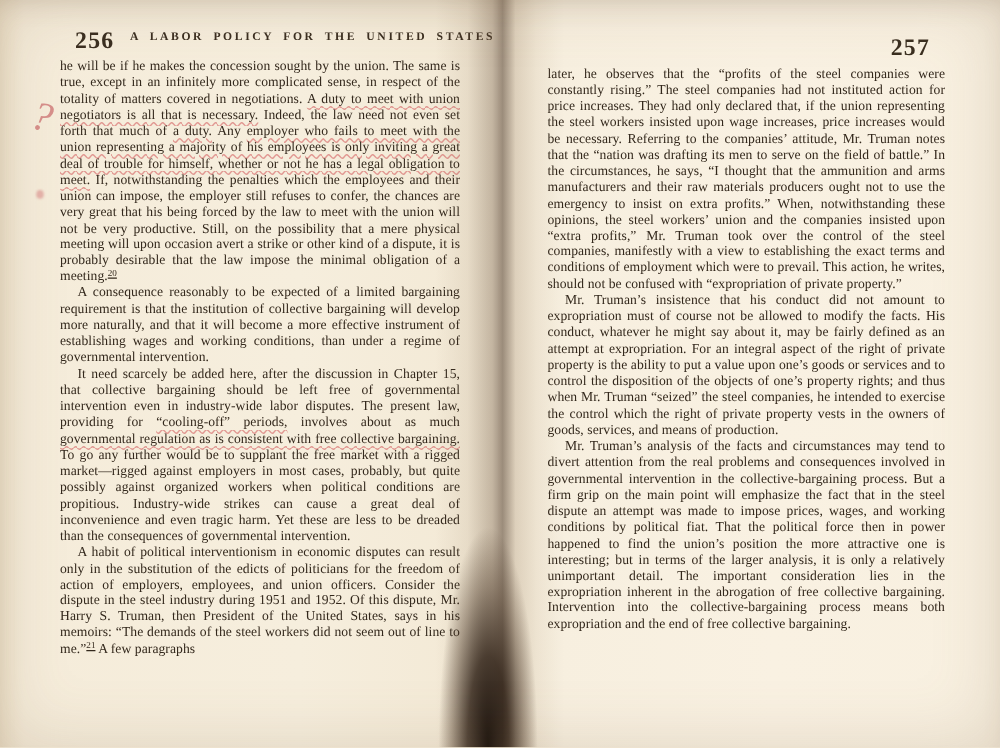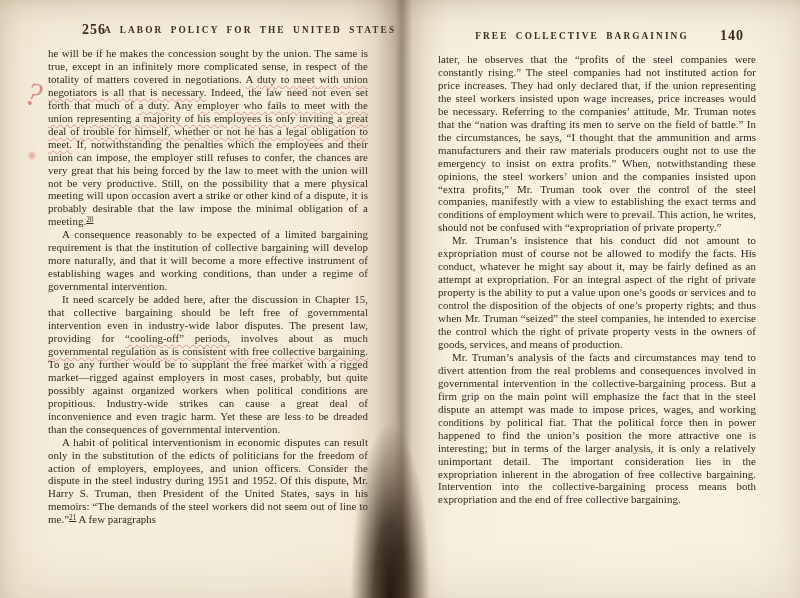--- a/index.html
+++ b/index.html
@@ -14,21 +14,21 @@
     left:0;width:398px;
     background:linear-gradient(90deg,#efe4cd 0%,#f5ecda 5%,#f6eedd 60%,#f3e9d5 100%);
   }
   .page.right{
     left:398px;width:402px;
     background:linear-gradient(90deg,#f1e6d1 0%,#f7efdf 12%,#f9f1e2 55%,#f8f0e0 100%);
   }
   .running-head{position:relative;height:16px;}
   .page.left .running-head{margin:24px 30px 0 48px;}
   .page.right .running-head{margin:30px 44px 0 40px;}
-  .pagenum{position:absolute;top:-2px;font-size:14px;font-weight:bold;letter-spacing:1px;color:#3a2e20;margin-left:22px;}
+  .pagenum{position:absolute;top:-2px;font-size:19px;font-weight:bold;letter-spacing:1px;color:#3a2e20;}
   .page.left .pagenum{left:12px;}
   .page.right .pagenum{right:12px;}
   .head-title{
     position:absolute;top:1px;font-size:9.3px;font-weight:bold;
     letter-spacing:2.1px;word-spacing:3px;color:#3a2e20;white-space:nowrap;
   }
   .page.left .head-title{left:56px;}
   .page.right .head-title{left:0;right:30px;text-align:center;}
   .body-col{overflow:hidden;}
   .page.left .body-col{margin:7px 30px 0 48px;height:548px;}
@@ -96,22 +96,21 @@
         <p class="indent"><span>A consequence reasonably to be expected of a limited bargaining requirement is that the institution of collective bargaining will develop more naturally, and that it will become a more effective instrument of establishing wages and working conditions, than under a regime of governmental intervention.</span></p>
         <p class="indent"><span>It need scarcely be added here, after the discussion in Chapter 15, that collective bargaining should be left free of governmental intervention even in industry-wide labor disputes. The present law, providing for </span><span class="red-underline">“cooling-off” periods,</span><span> involves about as much </span><span class="red-underline">governmental regulation as is consistent with free collective bargaining.</span><span> To go any further would be to supplant the free market with a rigged market—rigged against employers in most cases, probably, but quite possibly against organized workers when political conditions are propitious. Industry-wide strikes can cause a great deal of inconvenience and even tragic harm. Yet these are less to be dreaded than the consequences of governmental intervention.</span></p>
         <p class="indent"><span>A habit of political interventionism in economic disputes can result only in the substitution of the edicts of politicians for the freedom of action of employers, employees, and union officers. Consider the dispute in the steel industry during 1951 and 1952. Of this dispute, Mr. Harry S. Truman, then President of the United States, says in his memoirs: “The demands of the steel workers did not seem out of line to me.”</span><sup>21</sup><span> A few paragraphs</span></p>
       </div>
     <span class="margin-question">?</span>
     <span class="margin-dot"></span>
   </div>
 
   <div class="page right">
     <div class="running-head">
-      <span class="head-title">FREE COLLECTIVE BARGAINING</span>
-      <span class="pagenum">140</span>
+      <span class="pagenum">257</span>
     </div>
     <div class="body-col">
         <p><span>later, he observes that the “profits of the steel companies were constantly rising.” The steel companies had not instituted action for price increases. They had only declared that, if the union representing the steel workers insisted upon wage increases, price increases would be necessary. Referring to the companies’ attitude, Mr. Truman notes that the “nation was drafting its men to serve on the field of battle.” In the circumstances, he says, “I thought that the ammunition and arms manufacturers and their raw materials producers ought not to use the emergency to insist on extra profits.” When, notwithstanding these opinions, the steel workers’ union and the companies insisted upon “extra profits,” Mr. Truman took over the control of the steel companies, manifestly with a view to establishing the exact terms and conditions of employment which were to prevail. This action, he writes, should not be confused with “expropriation of private property.”</span></p>
         <p class="indent"><span>Mr. Truman’s insistence that his conduct did not amount to expropriation must of course not be allowed to modify the facts. His conduct, whatever he might say about it, may be fairly defined as an attempt at expropriation. For an integral aspect of the right of private property is the ability to put a value upon one’s goods or services and to control the disposition of the objects of one’s property rights; and thus when Mr. Truman “seized” the steel companies, he intended to exercise the control which the right of private property vests in the owners of goods, services, and means of production.</span></p>
         <p class="indent"><span>Mr. Truman’s analysis of the facts and circumstances may tend to divert attention from the real problems and consequences involved in governmental intervention in the collective-bargaining process. But a firm grip on the main point will emphasize the fact that in the steel dispute an attempt was made to impose prices, wages, and working conditions by political fiat. That the political force then in power happened to find the union’s position the more attractive one is interesting; but in terms of the larger analysis, it is only a relatively unimportant detail. The important consideration lies in the expropriation inherent in the abrogation of free collective bargaining. Intervention into the collective-bargaining process means both expropriation and the end of free collective bargaining.</span></p>
       </div>
   </div>
 
   <div class="gutter"></div>
   <div class="gutter-bottom"></div>

